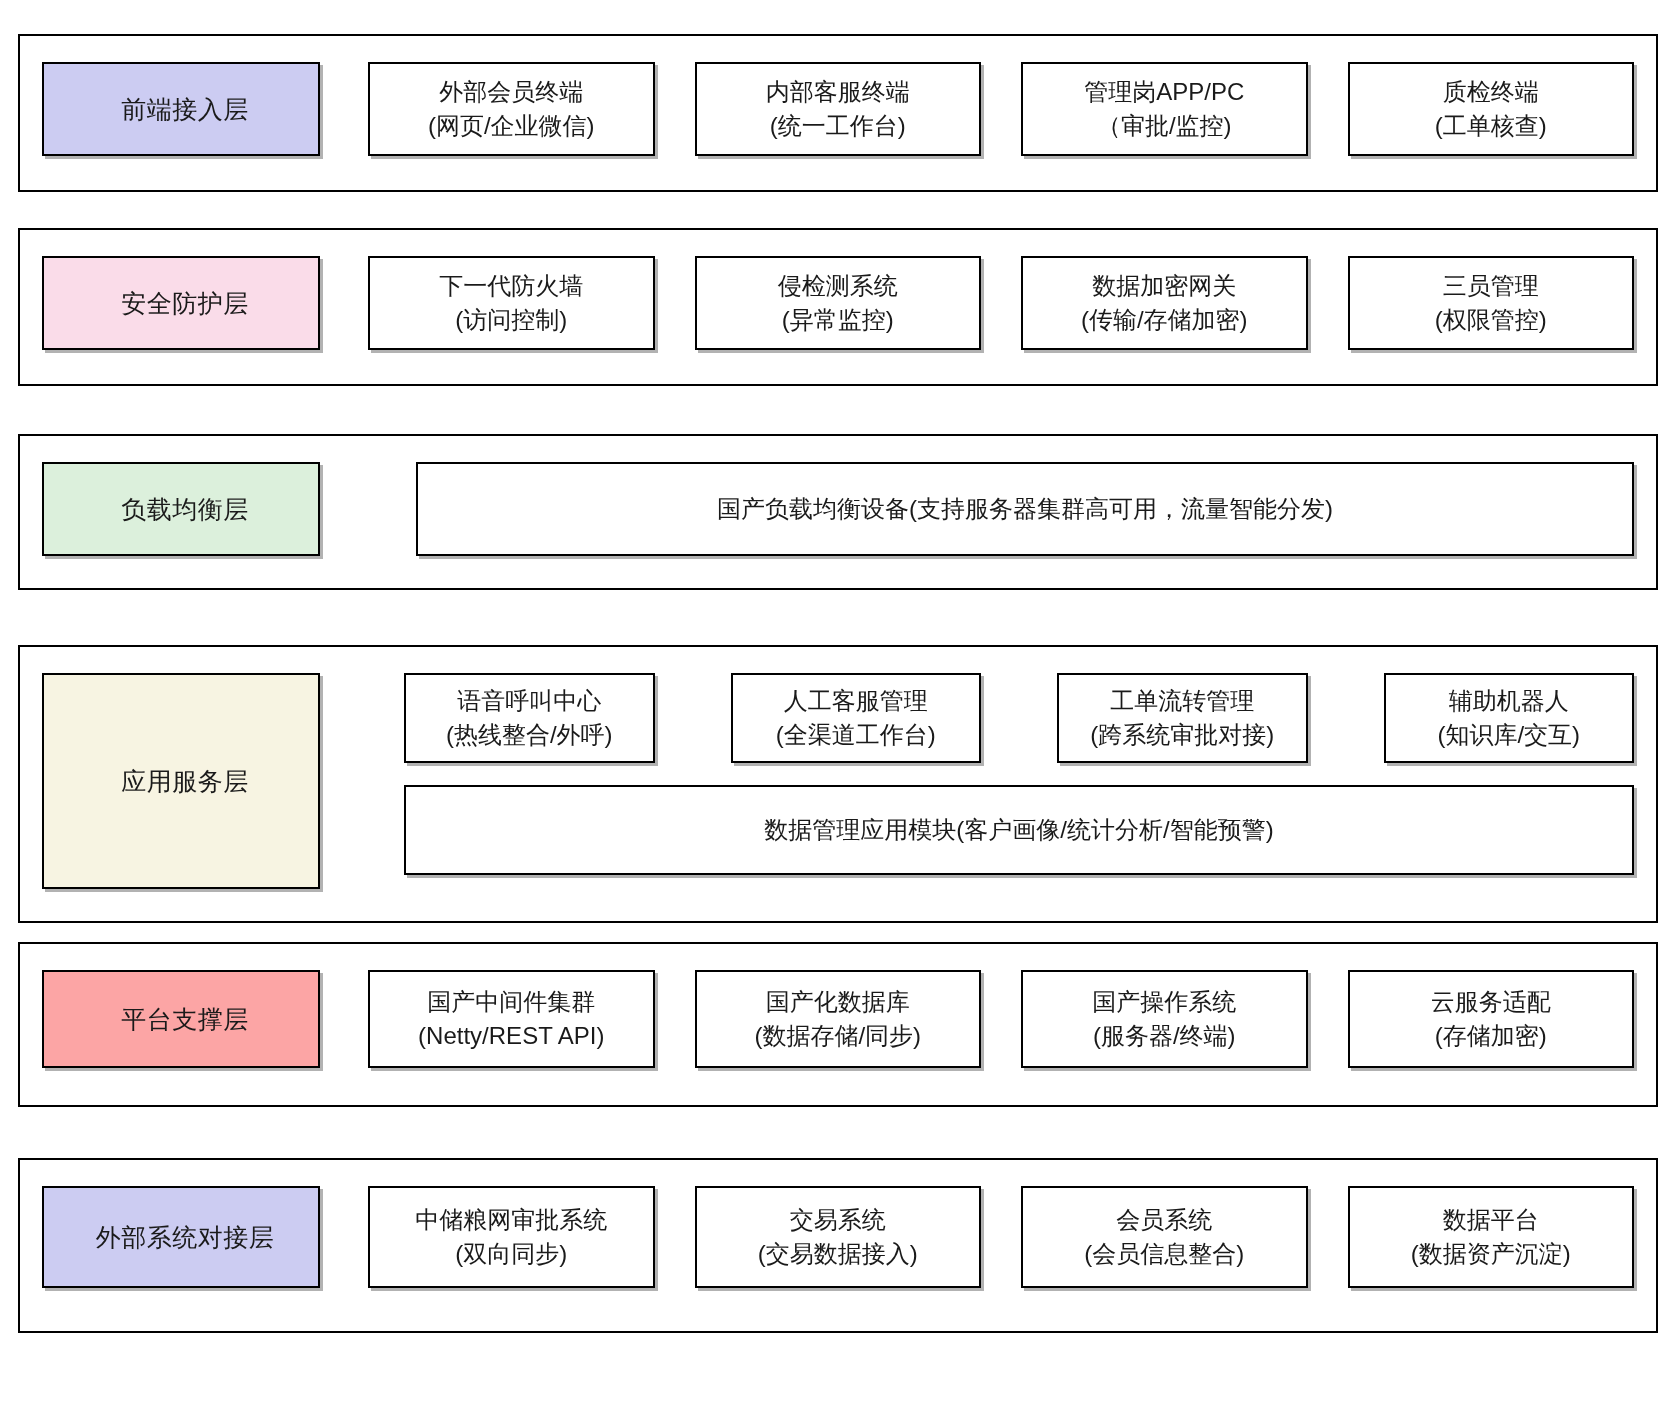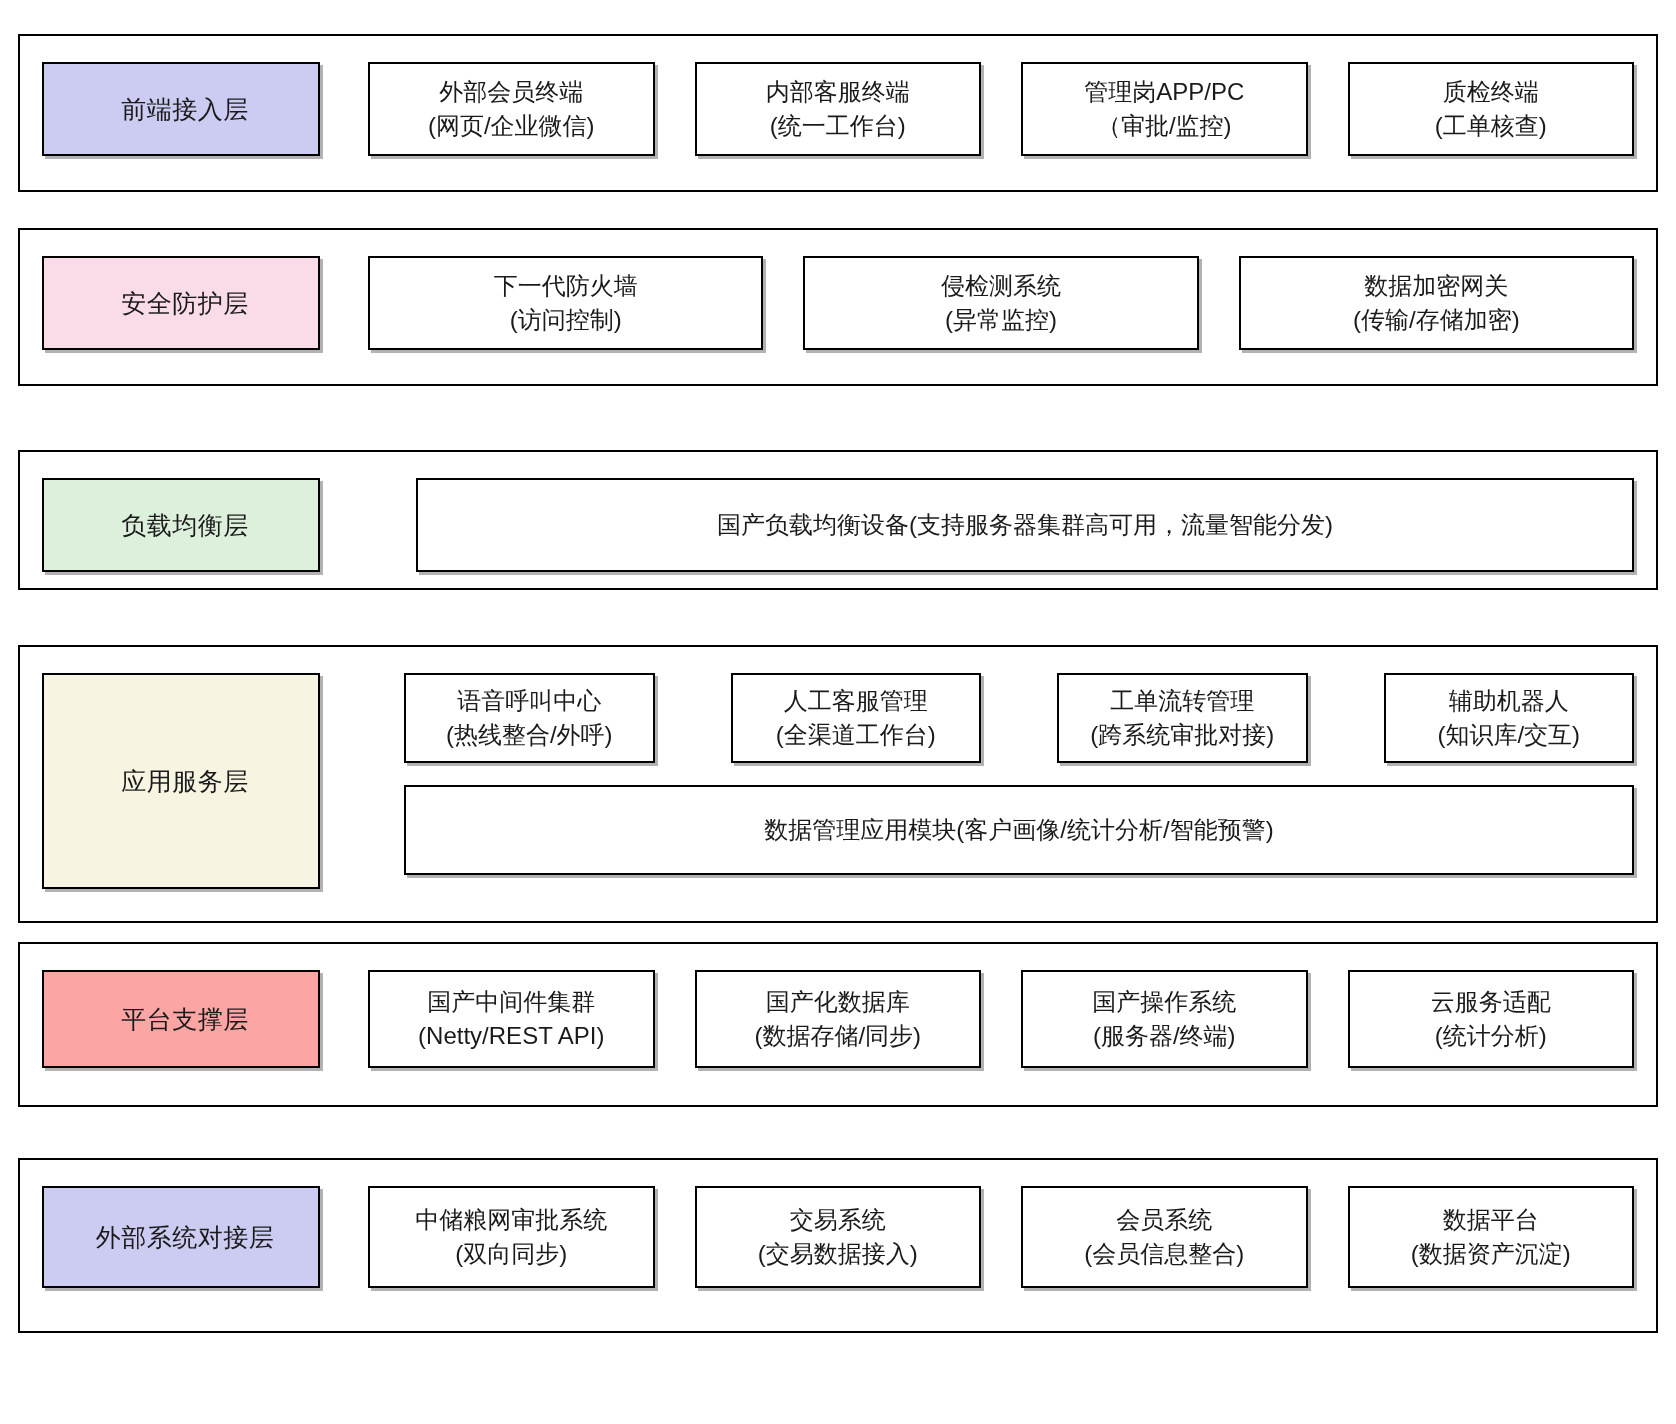--- a/index.html
+++ b/index.html
@@ -73,21 +73,21 @@
   }
   .node .l1 { display: block; white-space: nowrap; }
   .node .l2 { display: block; white-space: nowrap; }
   .node.wide {
     flex: 1 1 auto;
   }
 
   
   #layer-0 { top: 34px;   height: 158px; }
   #layer-1 { top: 228px;  height: 158px; }
-  #layer-2 { top: 434px;  height: 140px; margin-top: 16px; }
+  #layer-2 { top: 434px;  height: 156px; }
   #layer-3 { top: 645px;  height: 278px; }
   #layer-4 { top: 942px;  height: 165px; }
   #layer-5 { top: 1158px; height: 175px; }
 
   #layer-0 .label-box, #layer-0 .node { height: 94px; }
   #layer-1 .label-box, #layer-1 .node { height: 94px; }
   #layer-2 .label-box, #layer-2 .node { height: 94px; }
   #layer-3 .label-box { height: 216px; }
   #layer-3 .boxes-row .node { height: 90px; margin-left: 36px; }
   #layer-3 .wide { height: 90px; }
@@ -141,20 +141,24 @@
               <span class="l2">(访问控制)</span>
             </div>
             <div class="node">
               <span class="l1">侵检测系统</span>
               <span class="l2">(异常监控)</span>
             </div>
             <div class="node">
               <span class="l1">数据加密网关</span>
               <span class="l2">(传输/存储加密)</span>
             </div>
+            <div class="node">
+              <span class="l1">三员管理</span>
+              <span class="l2">(权限管控)</span>
+            </div>
           </div>
         </div>
       </div>
     </div>
     <div class="layer" id="layer-2">
       <div class="layer-inner">
         <div class="label-box" style="background: rgb(220, 240, 220);">
           <span>负载均衡层</span>
         </div>
         <div class="boxes-col">
@@ -212,21 +216,21 @@
             <div class="node">
               <span class="l1">国产化数据库</span>
               <span class="l2">(数据存储/同步)</span>
             </div>
             <div class="node">
               <span class="l1">国产操作系统</span>
               <span class="l2">(服务器/终端)</span>
             </div>
             <div class="node">
               <span class="l1">云服务适配</span>
-              <span class="l2">(统计分析)</span>
+              <span class="l2">(存储加密)</span>
             </div>
           </div>
         </div>
       </div>
     </div>
     <div class="layer" id="layer-5">
       <div class="layer-inner">
         <div class="label-box" style="background: rgb(204, 204, 242);">
           <span>外部系统对接层</span>
         </div>

